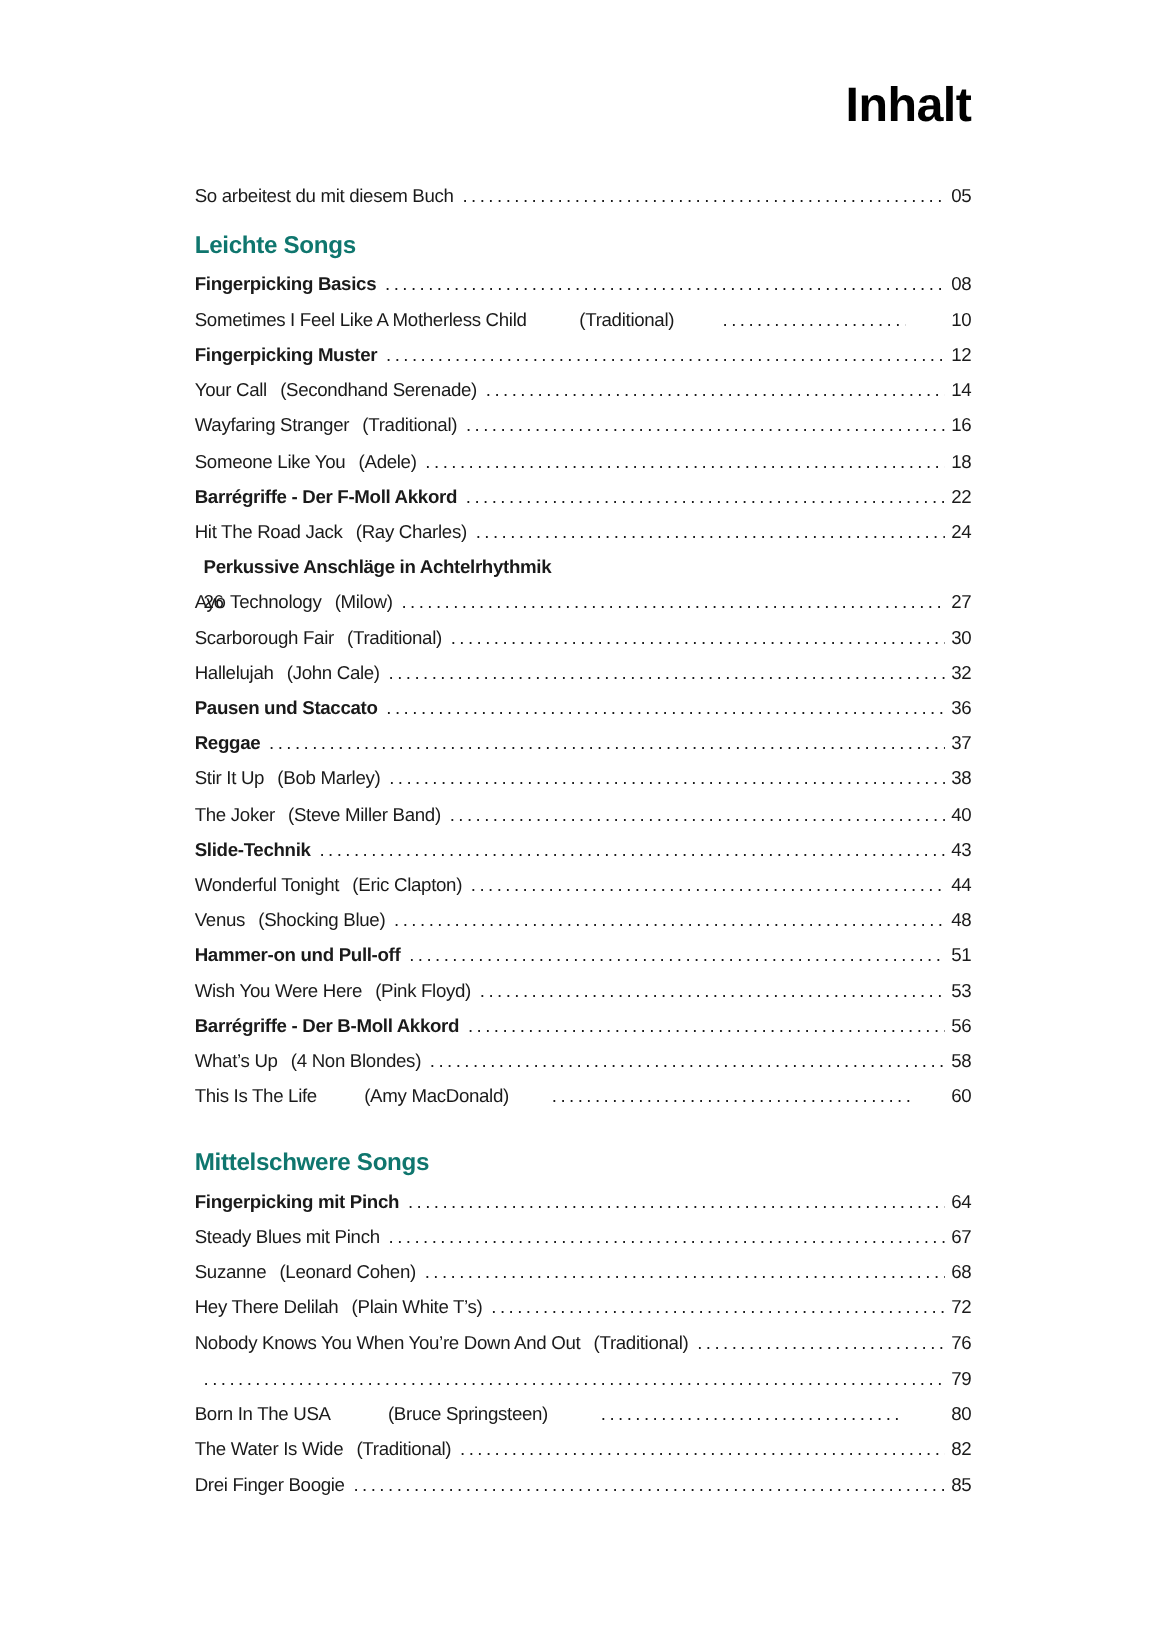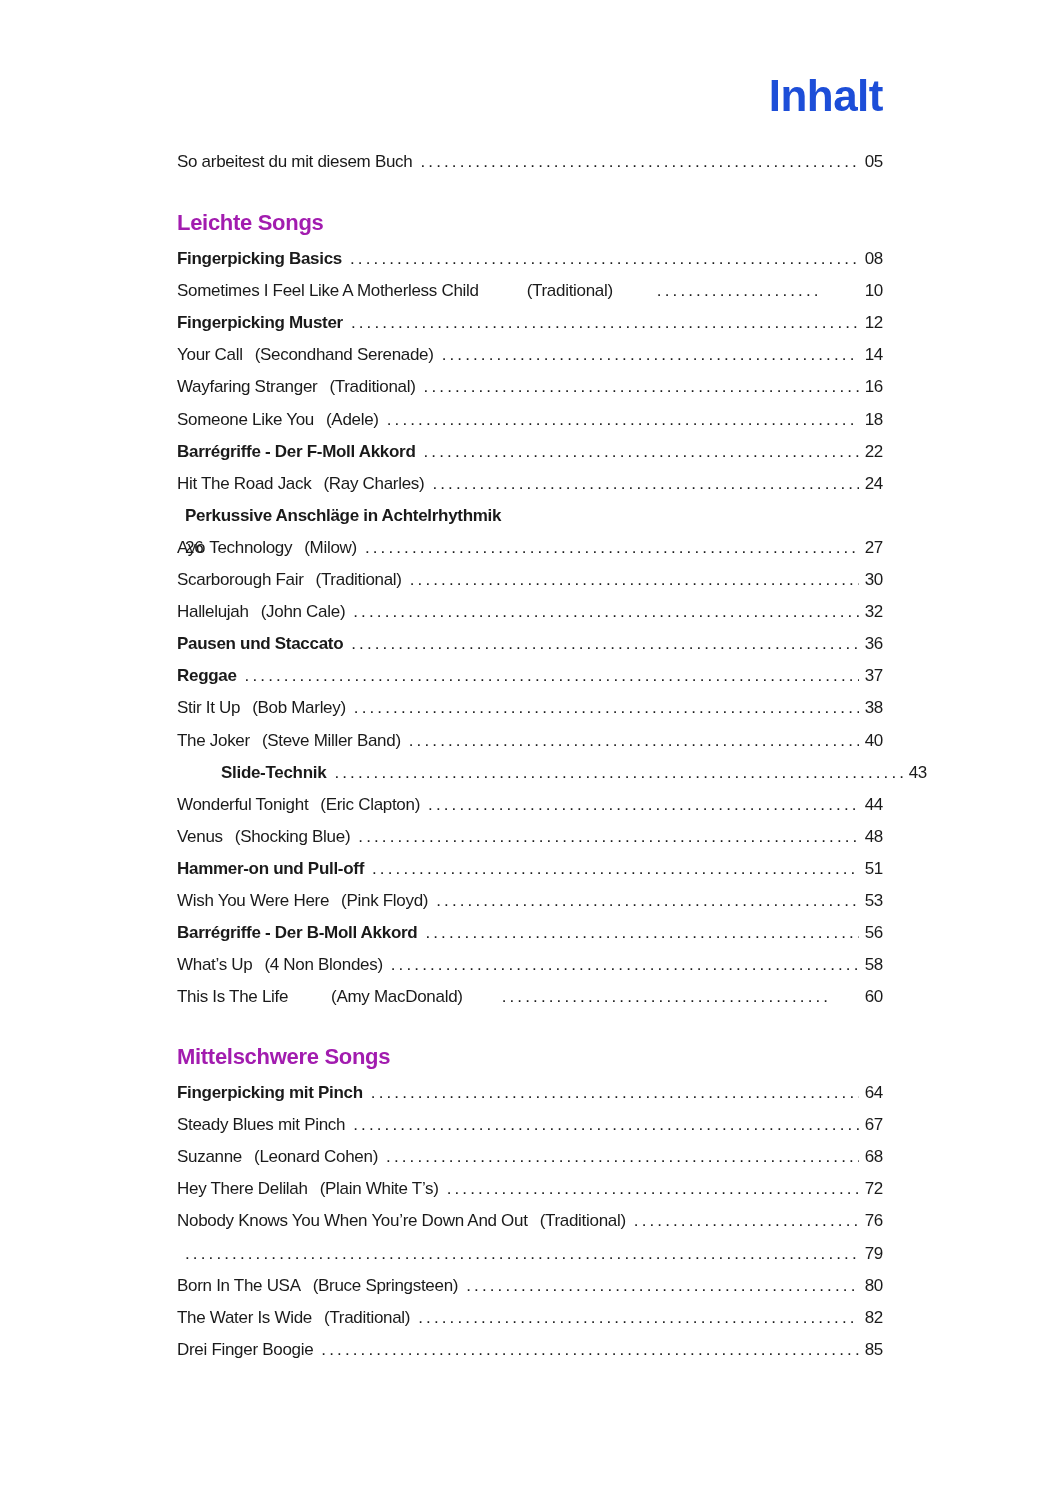--- a/index.html
+++ b/index.html
@@ -23,21 +23,21 @@
     }
     .page-title {
       position: absolute;
       right: 0;
       top: 68px;
       margin: 0;
       font-size: 44px;
       font-weight: bold;
       letter-spacing: -0.5px;
       line-height: 56px;
-      color: #1d4ed8;
+      color: #000000;
     }
     .toc-row {
       position: absolute;
       left: 0;
       width: 706px;
       height: 32px;
       display: flex;
       align-items: baseline;
       font-size: 17px;
       line-height: 32px;
@@ -61,30 +61,30 @@
     }
     .toc-page { flex: 0 0 auto; text-align: right; }
     .section-heading {
       position: absolute;
       left: 0;
       margin: 0;
       font-size: 22px;
       font-weight: bold;
       line-height: 30px;
       letter-spacing: -0.3px;
-      color: #a21caf;
+      color: #0f766e;
     }
   </style>
 </head>
 <body>
 
 <div class="page">
   <h1 class="page-title">Inhalt</h1>
 
-  <div class="toc-row" style="top:146px;">
+  <div class="toc-row" style="top:163px;">
     <span class="toc-title">So arbeitest du mit diesem Buch</span>
     <span class="toc-dots"></span>
     <span class="toc-page">05</span>
   </div>
 
   <div id="sections">
       <h2 class="section-heading" style="top: 208px;">Leichte Songs</h2>
       <div class="toc-row bold" style="top: 243px;">
         <span class="toc-title">Fingerpicking Basics</span>
         <span class="toc-dots"></span>
@@ -168,21 +168,21 @@
         <span class="toc-artist">(Bob Marley)</span>
         <span class="toc-dots"></span>
         <span class="toc-page">38</span>
       </div>
       <div class="toc-row" style="top: 724.5px;">
         <span class="toc-title">The Joker</span>
         <span class="toc-artist">(Steve Miller Band)</span>
         <span class="toc-dots"></span>
         <span class="toc-page">40</span>
       </div>
-      <div class="toc-row bold" style="top: 756.6px; margin-left: 44px;">
+      <div class="toc-row bold" style="top: 756.6px;">
         <span class="toc-title">Slide-Technik</span>
         <span class="toc-dots"></span>
         <span class="toc-page">43</span>
       </div>
       <div class="toc-row" style="top: 788.7px;">
         <span class="toc-title">Wonderful Tonight</span>
         <span class="toc-artist">(Eric Clapton)</span>
         <span class="toc-dots"></span>
         <span class="toc-page">44</span>
       </div>
@@ -246,21 +246,21 @@
       <div class="toc-row" style="top: 1205.4px;">
         <span class="toc-title">Nobody Knows You When You’re Down And Out</span>
         <span class="toc-artist">(Traditional)</span>
         <span class="toc-dots"></span>
         <span class="toc-page">76</span>
       </div>
       <div class="toc-row bold" style="top: 1237.5px;">
         <span class="toc-dots"></span>
         <span class="toc-page">79</span>
       </div>
-      <div class="toc-row" style="top: 1269.6px;">
+      <div class="toc-row" style="top: 1269.6px; gap: 40px;">
         <span class="toc-title">Born In The USA</span>
         <span class="toc-artist">(Bruce Springsteen)</span>
         <span class="toc-dots"></span>
         <span class="toc-page">80</span>
       </div>
       <div class="toc-row" style="top: 1301.7px;">
         <span class="toc-title">The Water Is Wide</span>
         <span class="toc-artist">(Traditional)</span>
         <span class="toc-dots"></span>
         <span class="toc-page">82</span>

